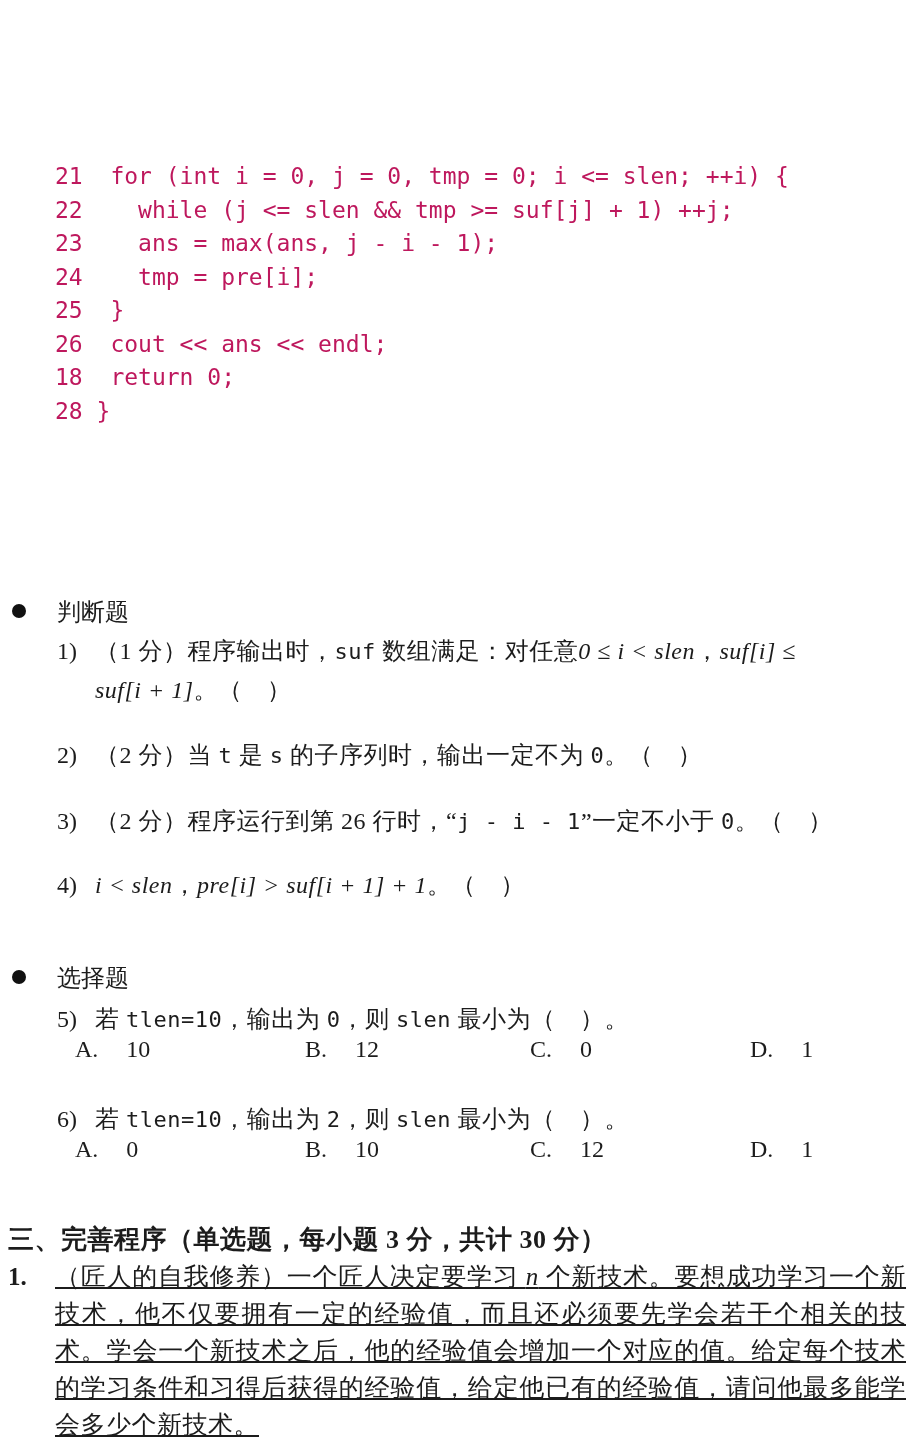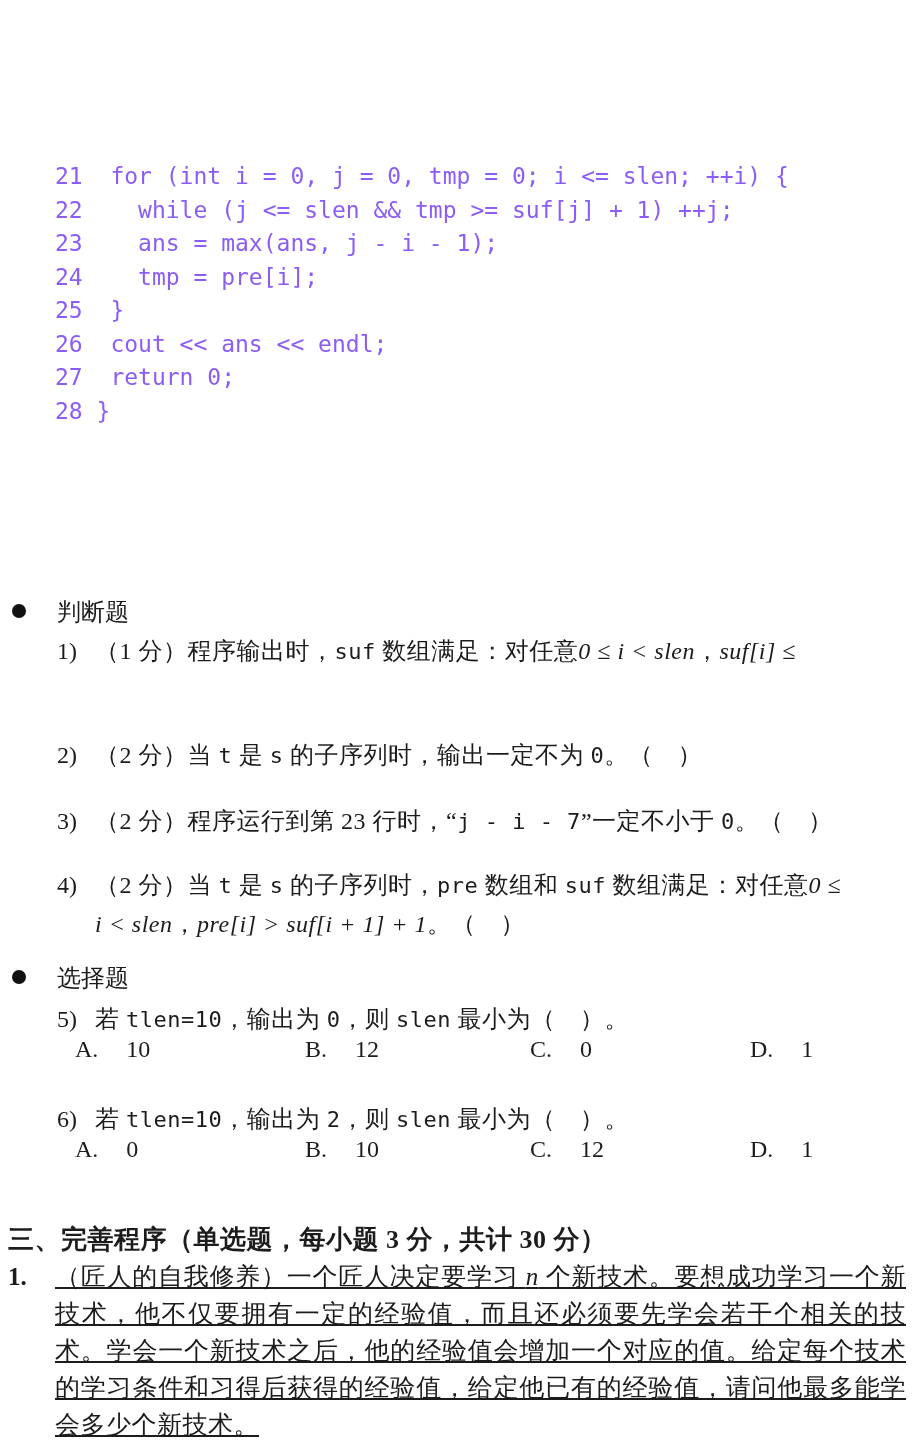--- a/index.html
+++ b/index.html
@@ -9,21 +9,21 @@
     background:var(--bg,#ffffff);
     color:var(--text,#1c1c1c);
     font-family:"Liberation Serif",serif;
     overflow:hidden;
   }
   
   .code-block{
     position:absolute;top:160px;left:55px;
     font-family:"DejaVu Sans Mono",monospace;
     font-size:23px;line-height:33.5px;
-    color:#8b5cf6;
+    color:#be185d;
   }
   .code-line{white-space:pre;}
   
   .hint{position:absolute;top:461px;left:55px;}
   .hint-label{font-size:24px;line-height:36px;}
   .hint-line{margin-left:35px;line-height:38.5px;font-size:23px;}
   
   .qsection{position:absolute;left:0;width:914px;height:34px;}
   .bullet{position:absolute;left:12px;top:8px;width:14px;height:14px;background:#111;border-radius:50%;}
   .qsection-title{position:absolute;left:57px;top:0;font-size:24px;line-height:32px;}
@@ -54,48 +54,48 @@
 
 <div class="page">
 
   <section class="code-block">
     <div class="code-line">21  for (int i = 0, j = 0, tmp = 0; i &lt;= slen; ++i) {</div>
     <div class="code-line">22    while (j &lt;= slen &amp;&amp; tmp &gt;= suf[j] + 1) ++j;</div>
     <div class="code-line">23    ans = max(ans, j - i - 1);</div>
     <div class="code-line">24    tmp = pre[i];</div>
     <div class="code-line">25  }</div>
     <div class="code-line">26  cout &lt;&lt; ans &lt;&lt; endl;</div>
-    <div class="code-line">27  return 0;</div>
+    <div class="code-line">18  return 0;</div>
     <div class="code-line">28 }</div>
   </section>
 
 
   <div class="qsection" style="top:596px">
     <span class="bullet"></span>
     <span class="qsection-title">判断题</span>
   </div>
 
   <div class="question" style="top:632px">
     <span class="qnum">1)</span>
     <div class="qline"><span class="seg-cjk">（1 分）程序输出时，</span><span class="seg-code">suf</span><span class="seg-cjk"> 数组满足：对任意</span><span class="seg-math">0 ≤ i &lt; slen</span><span class="seg-cjk">，</span><span class="seg-math">suf[i] ≤</span></div>
+    <div class="qline"><span class="seg-math">suf[i + 1]</span><span class="seg-cjk">。（　）</span></div>
   </div>
 
   <div class="question" style="top:736px">
     <span class="qnum">2)</span>
     <div class="qline"><span class="seg-cjk">（2 分）当 </span><span class="seg-code">t</span><span class="seg-cjk"> 是 </span><span class="seg-code">s</span><span class="seg-cjk"> 的子序列时，输出一定不为 </span><span class="seg-code">0</span><span class="seg-cjk">。（　）</span></div>
   </div>
 
   <div class="question" style="top:802px">
     <span class="qnum">3)</span>
-    <div class="qline"><span class="seg-cjk">（2 分）程序运行到第 23 行时，“</span><span class="seg-code">j - i - 7</span><span class="seg-cjk">”一定不小于 </span><span class="seg-code">0</span><span class="seg-cjk">。（　）</span></div>
+    <div class="qline"><span class="seg-cjk">（2 分）程序运行到第 26 行时，“</span><span class="seg-code">j - i - 1</span><span class="seg-cjk">”一定不小于 </span><span class="seg-code">0</span><span class="seg-cjk">。（　）</span></div>
   </div>
 
   <div class="question" style="top:866px">
     <span class="qnum">4)</span>
-    <div class="qline"><span class="seg-cjk">（2 分）当 </span><span class="seg-code">t</span><span class="seg-cjk"> 是 </span><span class="seg-code">s</span><span class="seg-cjk"> 的子序列时，</span><span class="seg-code">pre</span><span class="seg-cjk"> 数组和 </span><span class="seg-code">suf</span><span class="seg-cjk"> 数组满足：对任意</span><span class="seg-math">0 ≤</span></div>
     <div class="qline"><span class="seg-math">i &lt; slen</span><span class="seg-cjk">，</span><span class="seg-math">pre[i] &gt; suf[i + 1] + 1</span><span class="seg-cjk">。（　）</span></div>
   </div>
 
   <div class="qsection" style="top:962px">
     <span class="bullet"></span>
     <span class="qsection-title">选择题</span>
   </div>
 
   <div class="question" style="top:1000px">
     <span class="qnum">5)</span>

